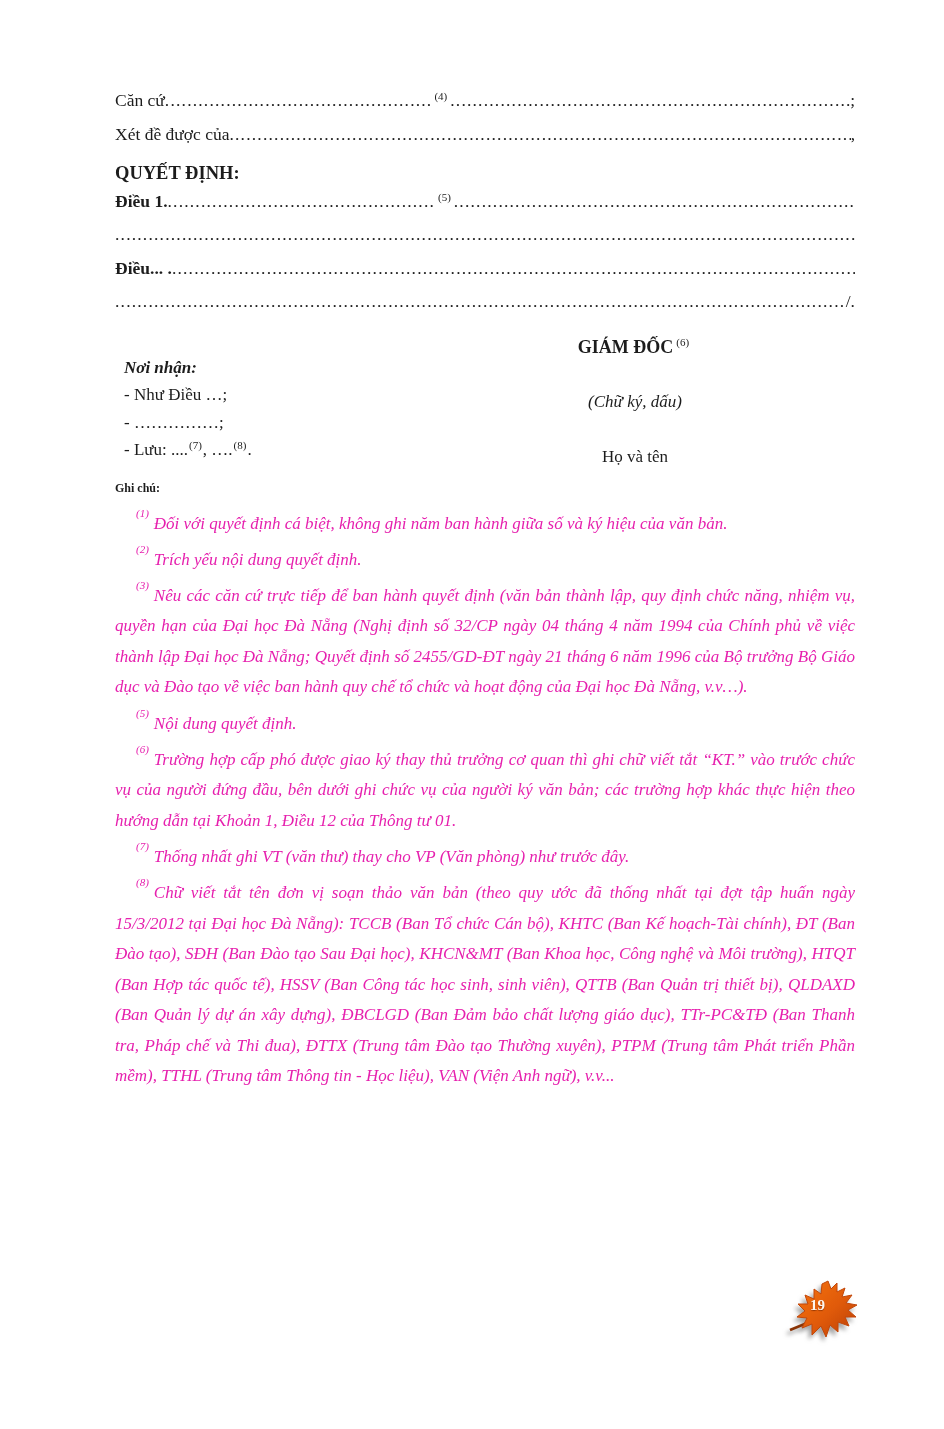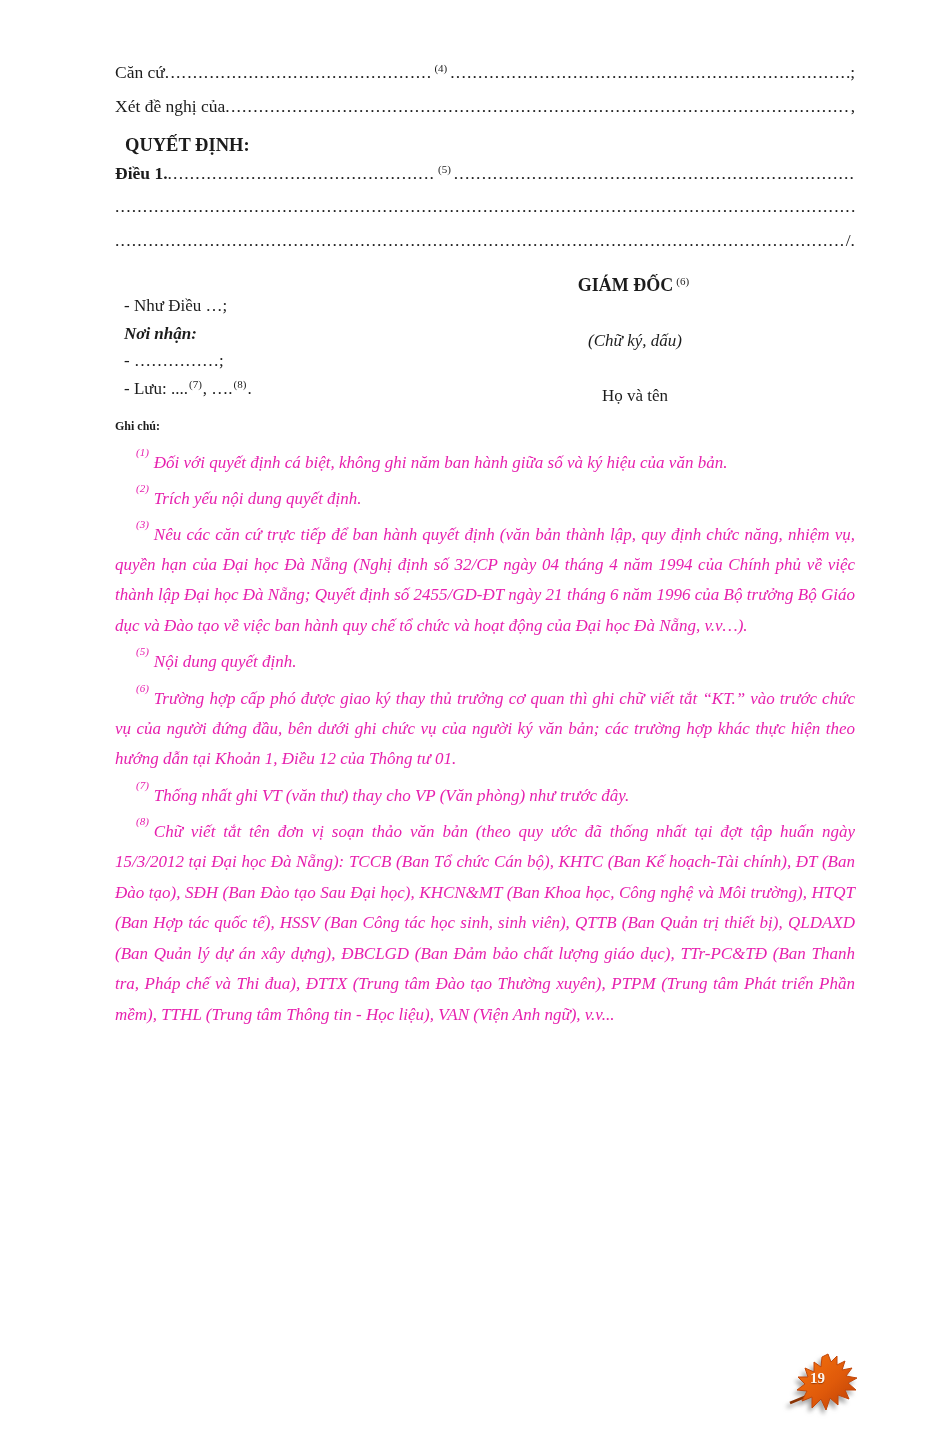--- a/index.html
+++ b/index.html
@@ -3,39 +3,39 @@
 <meta charset="utf-8">
 <style>
   * { margin:0; padding:0; box-sizing:border-box; }
   html,body { background:#ffffff; }
   .page {
     position:relative;
     width:944px; height:1429px;
     background:#ffffff;
     font-family:"Liberation Serif", serif;
     color:#1c1c1c;
-    padding:62px 89px 0 115px;
+    padding:90px 89px 0 115px;
     overflow:hidden;
   }
   
   .fline {
     display:flex; align-items:baseline;
     height:33.5px; font-size:17.5px; white-space:nowrap;
   }
   .fline .lbl { flex:0 0 auto; }
   .fline .bold { font-weight:bold; }
   .leader { overflow:hidden; position:relative; align-self:baseline; }
   .leader::after {
     content:"......................................................................................................................................................................................";
     letter-spacing:1.2px; color:#1c1c1c;
   }
   .g40 { flex:40 1 0; } .g60 { flex:60 1 0; } .g100 { flex:100 1 0; }
   .supref { font-size:11px; position:relative; top:-6px; flex:0 0 auto; padding:0 3px; }
   .end { flex:0 0 auto; }
-  .h-quyetdinh { font-size:18.5px; font-weight:bold; display:flex; align-items:center; height:33.5px;margin-left:10px; }
+  .h-quyetdinh { font-size:18.5px; font-weight:bold; display:flex; align-items:center; height:33.5px; }
   
   .sig { display:flex; margin-top:2px; }
   .sig-left { flex:1 1 auto; padding-left:9px; font-size:17px; }
   .sig-right { flex:0 0 340px; margin-right:50px; text-align:center; font-size:17px;margin-top:7px; }
   .sig-row { height:27.5px; display:flex; align-items:center; }
   .sig-right .sig-row { justify-content:center; }
   .signer-title { font-weight:bold; font-size:18px; }
   .signer-title .supref { top:-5px; font-weight:normal; }
   .noinhan { font-weight:bold; font-style:italic; }
   .sigmini { font-size:11px; position:relative; top:-5px; padding:0 1px; }
@@ -43,21 +43,21 @@
   .hovaten { font-weight:normal; }
   
   .ghichu-h { font-size:12px; font-weight:bold; height:30px; display:flex; align-items:center; margin-top:2px; }
   .note {
     font-size:17px; line-height:30.5px;
     font-style:italic; color:#e620ae;
     text-align:justify; text-indent:21px;
   }
   .note .nsup { font-size:11px; position:relative; top:-5px; margin-right:5px; }
   
-  .leafwrap { position:absolute; right:84px; top:1352px; width:76px; height:66px;text-align:right; }
+  .leafwrap { position:absolute; right:84px; top:1279px; width:76px; height:66px;text-align:right; }
   .leafwrap svg { filter:drop-shadow(-3px 4px 2px rgba(90,90,90,0.55)); }
   .leaf-num {
     position:absolute; left:26px; top:18px;
     color:#fdf6ee; font-size:15px; font-weight:bold;
     font-family:"Liberation Serif", serif;
     text-shadow:0 1px 1px rgba(120,40,0,0.7);
   }
 </style>
 </head>
 <body>
@@ -66,49 +66,53 @@
 
   <div class="fline">
     <span class="lbl">Căn cứ</span>
     <span class="leader g40"></span>
     <span class="supref">(4)</span>
     <span class="leader g60"></span>
     <span class="end">;</span>
   </div>
 
   <div class="fline">
-    <span class="lbl">Xét đề nghị của </span>
+    <span class="lbl">Xét đề được của </span>
     <span class="leader g100"></span>
     <span class="end">,</span>
   </div>
 
   <div class="h-quyetdinh">QUYẾT ĐỊNH:</div>
 
   <div class="fline">
     <span class="lbl bold">Điều 1. </span>
     <span class="leader g40"></span>
     <span class="supref">(5)</span>
     <span class="leader g60"></span>
   </div>
 
   <div class="fline">
     <span class="leader g100"></span>
   </div>
 
+  <div class="fline">
+    <span class="lbl bold">Điều... . </span>
+    <span class="leader g100"></span>
+  </div>
 
   <div class="fline">
     <span class="leader g100"></span>
     <span class="end">/.</span>
   </div>
 
   <div class="sig">
     <div class="sig-left">
       <div class="sig-row"></div>
+      <div class="sig-row noinhan">Nơi nhận:</div>
       <div class="sig-row">- Như Điều …;</div>
-      <div class="sig-row noinhan">Nơi nhận:</div>
       <div class="sig-row">- ……………;</div>
       <div class="sig-row">
         <span>- Lưu: .... </span>
         <span class="sigmini">(7)</span>
         <span>, …. </span>
         <span class="sigmini">(8)</span>
         <span>.</span>
       </div>
     </div>
     <div class="sig-right">

